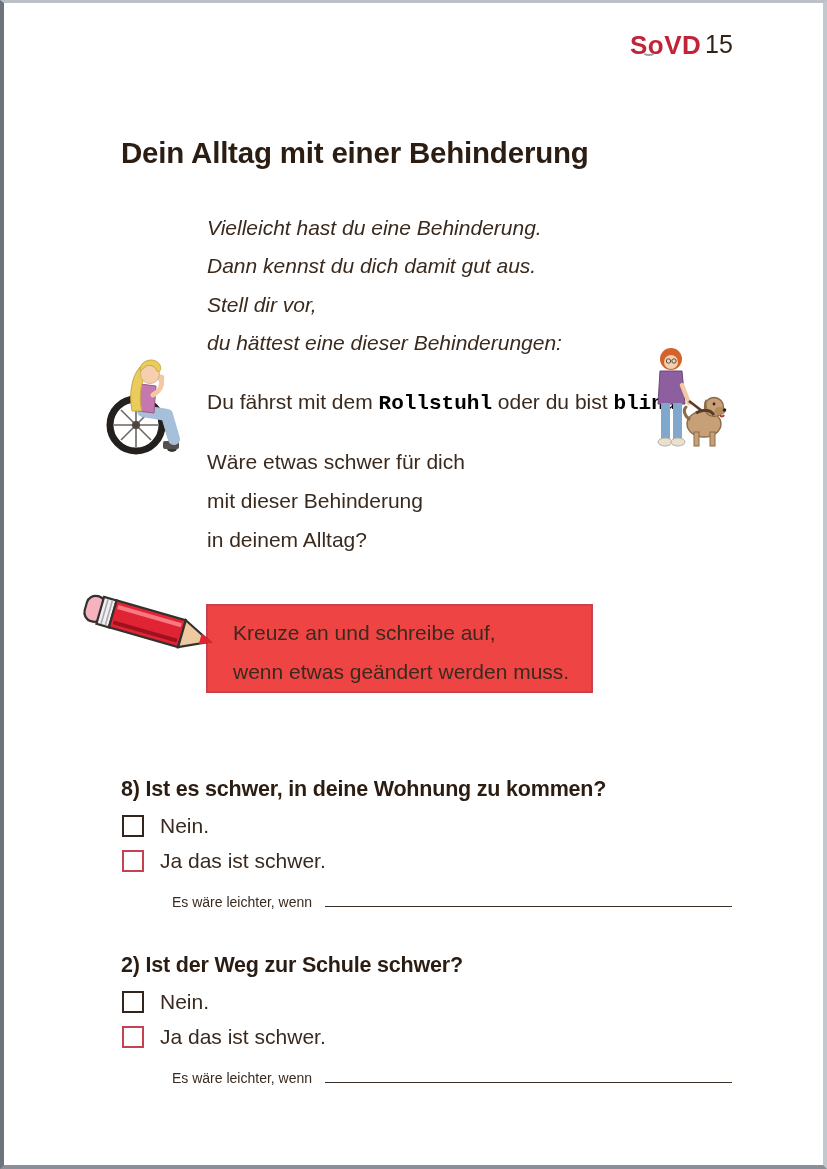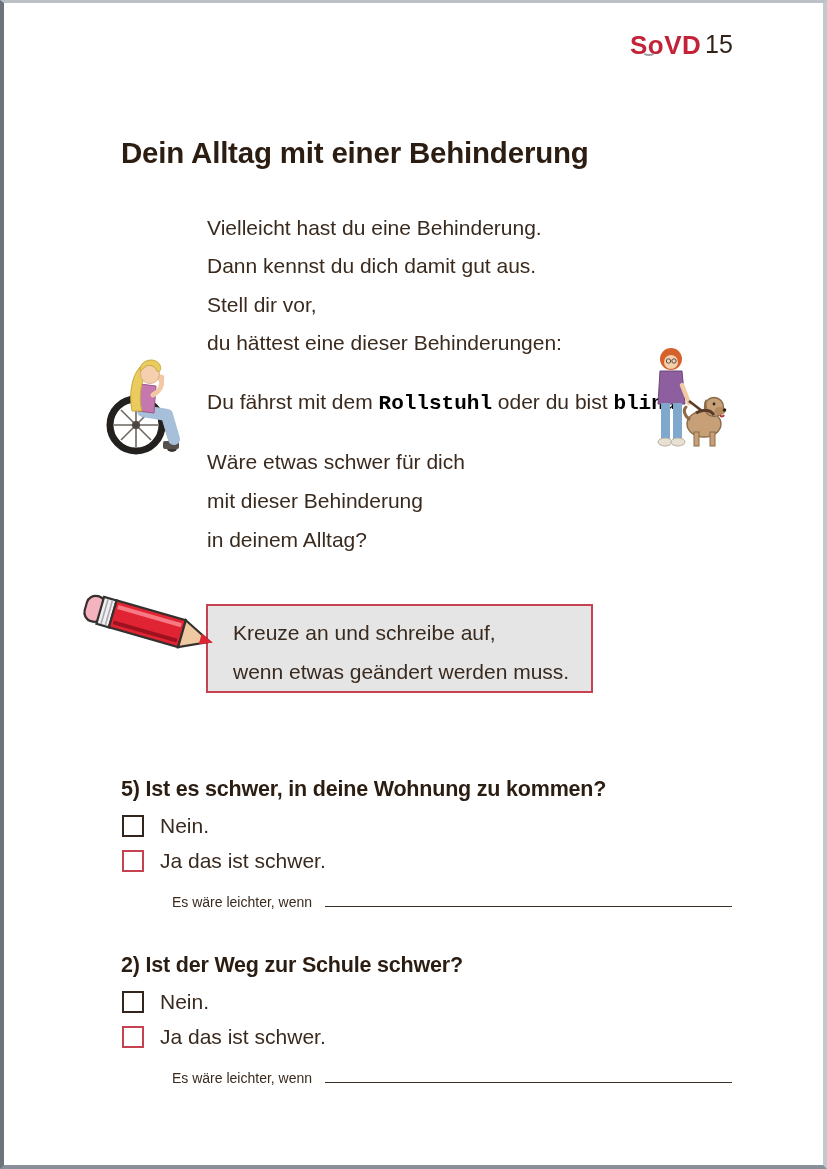--- a/index.html
+++ b/index.html
@@ -32,33 +32,33 @@
     font-size:25px;color:#32241a;line-height:27px;
   }
   
   .doc-title{
     position:absolute;left:117px;top:131px;margin:0;
     font-size:29.5px;font-weight:650;letter-spacing:-.2px;
     color:#2c1d12;line-height:38px;
   }
   
   .para{position:absolute;left:203px;margin:0;font-size:21px;}
-  .p1{top:206px;line-height:38.4px;}
+  .p1{top:206px;line-height:38.4px;font-style:italic;}
   .p-highlight{top:386px;line-height:26px;}
   .p2{top:439px;line-height:39px;}
   .p-highlight b{font-weight:700;color:#000000;font-family:Liberation Mono, monospace;}
   
   .illu{position:absolute;}
   .illu-wheelchair{left:99px;top:350px;}
   .illu-dog{left:644px;top:344px;}
   .illu-pencil{left:78px;top:574px;z-index:3;}
   
   .instruction-box{
     position:absolute;left:202px;top:601px;width:387px;height:89px;
-    box-sizing:border-box;border:2px solid #c64250;background:#e5e5e5;
+    box-sizing:border-box;border:2px solid #c64250;background:#ef4444;
   }
   .instruction-box p{margin:8px 0 0 25px;font-size:21px;line-height:38.5px;}
   
   .question{position:absolute;left:117px;width:611px;}
   .q1{top:774px;}
   .q2{top:950px;}
   .q-title{margin:0;font-size:21.5px;font-weight:700;color:#2c1d12;line-height:25px;letter-spacing:-.2px;}
   .option{display:flex;align-items:center;gap:16px;margin:13px 0 0 1px;height:22px;}
   .option + .option{}
   .cb{width:22px;height:22px;box-sizing:border-box;background:#fff;border:2px solid #33251b;flex:0 0 auto;cursor:pointer;}
@@ -181,21 +181,21 @@
       <polygon points="119,16.5 132,22 119,27.5" fill="#e02433"></polygon>
     </g>
   </svg>
 
   <div class="instruction-box">
     <p>Kreuze an und schreibe auf,</p>
     <p style="margin-top:0">wenn etwas geändert werden muss.</p>
   </div>
 
   <div class="question q1">
-    <h2 class="q-title">5) Ist es schwer, in deine Wohnung zu kommen?</h2>
+    <h2 class="q-title">8) Ist es schwer, in deine Wohnung zu kommen?</h2>
     <div class="option">
       <span class="cb"></span>
       <span class="option-label">Nein.</span>
     </div>
     <div class="option">
       <span class="cb red"></span>
       <span class="option-label">Ja das ist schwer.</span>
     </div>
     <div class="fill-row">
       <span>Es wäre leichter, wenn</span>

